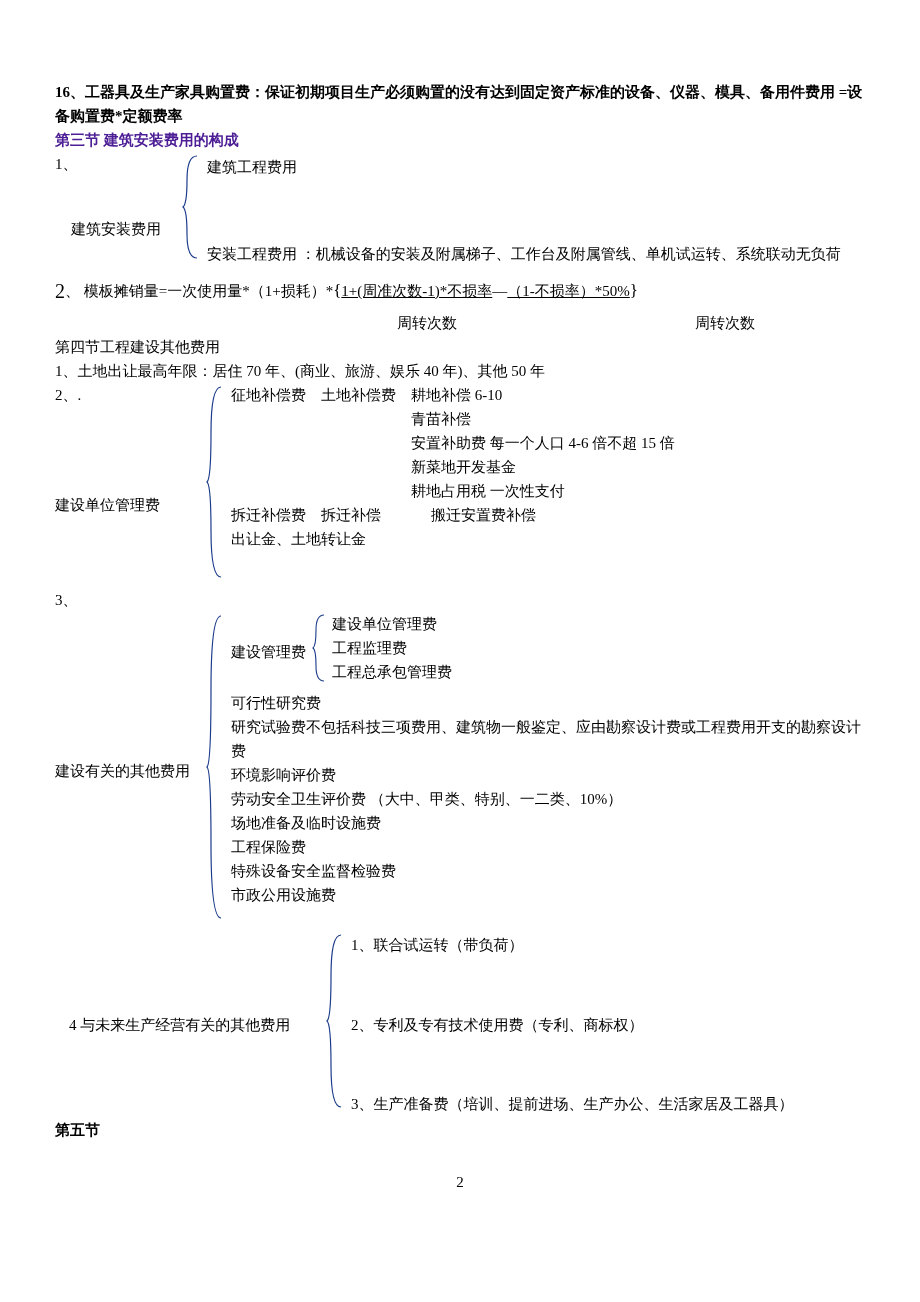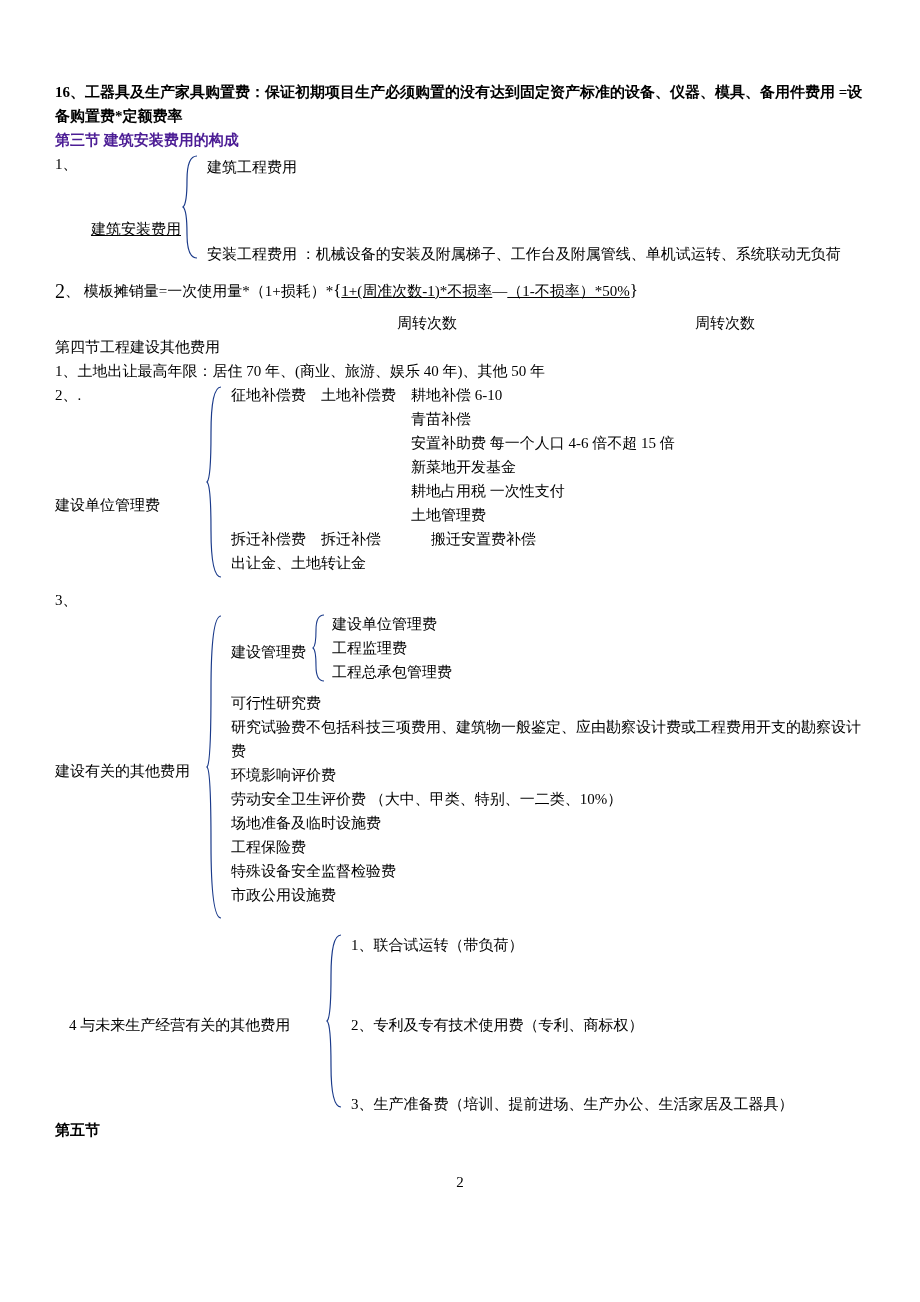--- a/index.html
+++ b/index.html
@@ -29,21 +29,21 @@
 
 <div>
   <span class="bold">16、工器具及生产家具购置费：保证初期项目生产必须购置的没有达到固定资产标准的设备、仪器、模具、备用件费用</span><span class="bold"> =设备购置费*定额费率</span>
 </div>
 
 <div class="bold blue">第三节 建筑安装费用的构成</div>
 
 <div>
   <div class="brace-row">
     <div style="width:16px;">1、</div>
-    <div class="center-v" style="width:110px; justify-content:flex-end; padding-top:36px;text-decoration:underline;">
+    <div class="center-v" style="width:110px; justify-content:flex-start; padding-top:36px;">
       <span>建筑安装费用</span>
     </div>
     <div>
       <svg width="22" height="110" viewBox="0 0 22 110">
         <path d="M16 4 Q6 4 6 28 Q6 52 2 55 Q6 58 6 82 Q6 106 16 106" stroke="#1a3a8a" stroke-width="1.2" fill="none"></path>
       </svg>
     </div>
     <div class="col" style="flex:1; justify-content:space-between; padding:3px 0 3px 4px;">
       <div>建筑工程费用</div>
       <div style="height:48px;"></div>
@@ -90,24 +90,20 @@
         <div style="width:180px;"></div>
         <div>安置补助费 每一个人口 4-6 倍不超 15 倍</div>
       </div>
     <div class="row">
         <div style="width:180px;"></div>
         <div>新菜地开发基金</div>
       </div>
     <div class="row">
         <div style="width:180px;"></div>
         <div>耕地占用税 一次性支付</div>
-      </div>
-    <div class="row">
-        <div style="width:180px;"></div>
-        <div>土地管理费</div>
       </div>
     <div class="row">
       <div style="width:90px;">拆迁补偿费</div>
       <div style="width:110px;">拆迁补偿</div>
       <div>搬迁安置费补偿</div>
     </div>
     <div>出让金、土地转让金</div>
   </div>
 </div>
 

